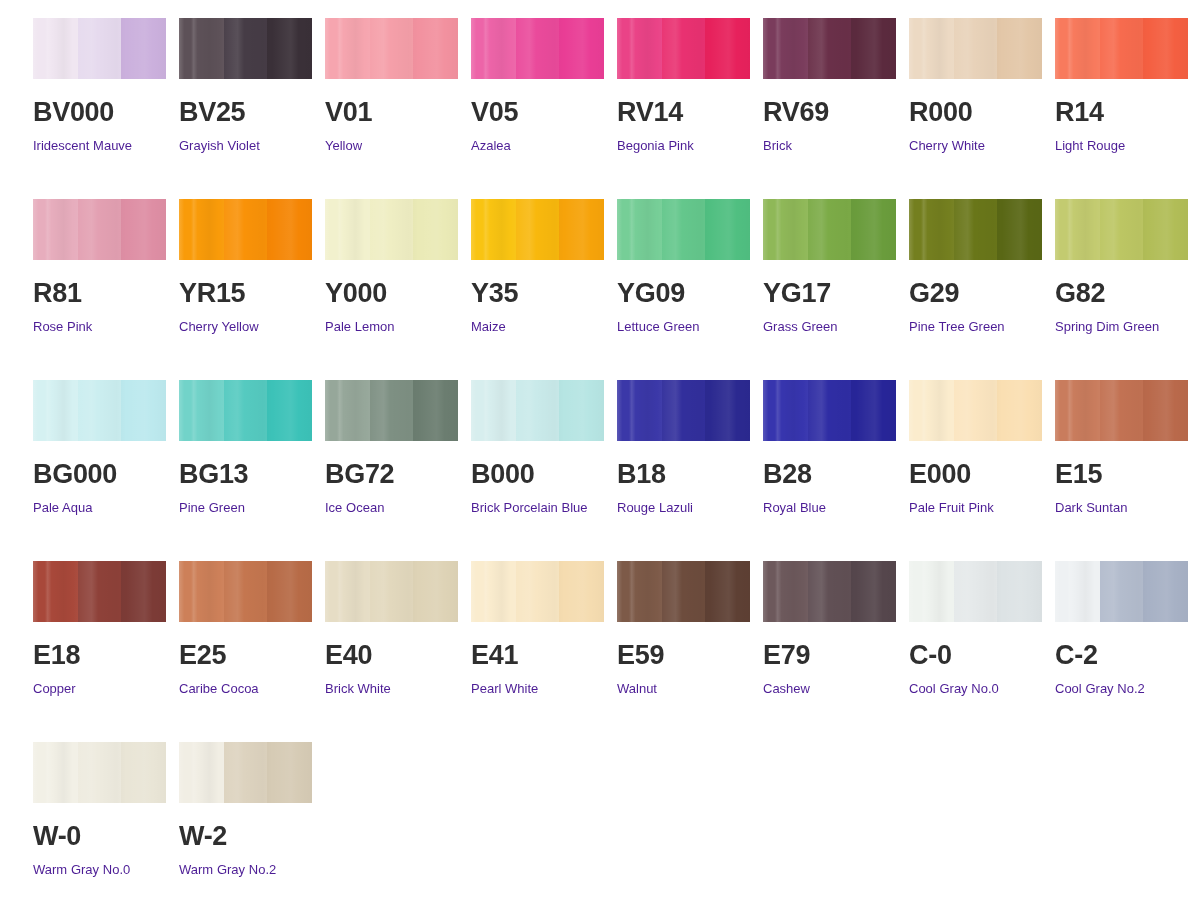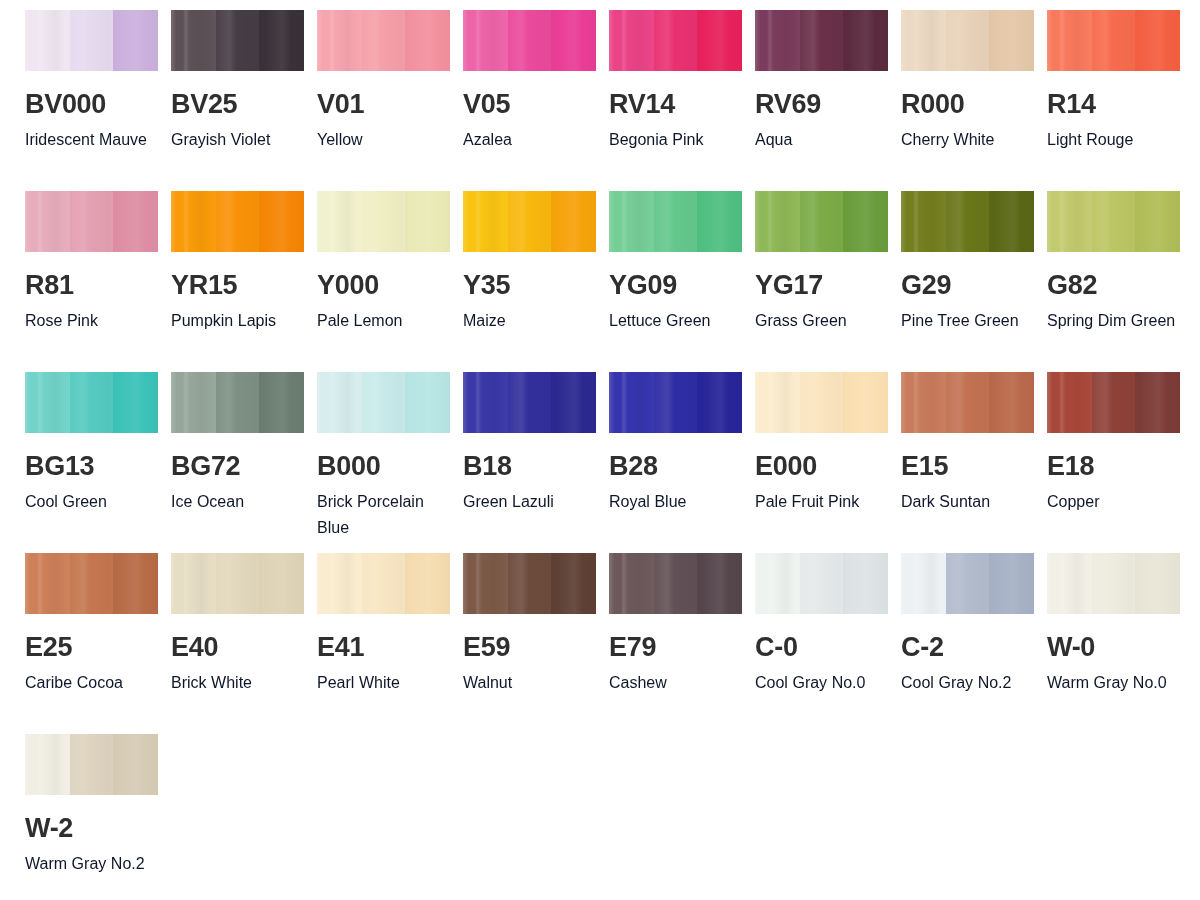--- a/index.html
+++ b/index.html
@@ -14,21 +14,21 @@
     font-family: "Liberation Sans", sans-serif;
     -webkit-font-smoothing: antialiased;
     overflow: hidden;
   }
 
   #chart {
     width: 1200px;
     height: 900px;
     position: relative;
     box-sizing: border-box;
-    padding: 4px;
+    padding: 12px;
   }
 
   .grid {
     display: grid;
     grid-template-columns: repeat(8, 146px);
     grid-auto-rows: 181px;
     padding-left: 21px;
     padding-top: 6px;
     box-sizing: border-box;
   }
@@ -84,23 +84,23 @@
     font-size: 27px;
     font-weight: bold;
     color: #2f2f2f;
     letter-spacing: -0.3px;
     line-height: 1;
     margin-top: 20px;
     white-space: nowrap;
   }
 
   .cname {
-    font-size: 16px;
+    font-size: 13px;
     font-weight: normal;
-    color: #0f172a;
+    color: #4c1d95;
     line-height: 1.62;
     margin-top: 9px;
     width: 132px;
     word-spacing: 0.1px;
   }
 </style>
 </head>
 <body>
 
 <div id="chart">
@@ -150,21 +150,21 @@
         <div class="code">RV14</div>
         <div class="cname">Begonia Pink</div>
       </div>
       <div class="cell">
         <div class="swatch">
           <div class="band b1" style="background: rgb(122, 60, 92);"></div>
           <div class="band b2" style="background: rgb(106, 48, 73);"></div>
           <div class="band b3" style="background: rgb(91, 42, 62);"></div>
         </div>
         <div class="code">RV69</div>
-        <div class="cname">Aqua</div>
+        <div class="cname">Brick</div>
       </div>
       <div class="cell">
         <div class="swatch">
           <div class="band b1" style="background: rgb(236, 217, 195);"></div>
           <div class="band b2" style="background: rgb(232, 210, 185);"></div>
           <div class="band b3" style="background: rgb(227, 199, 168);"></div>
         </div>
         <div class="code">R000</div>
         <div class="cname">Cherry White</div>
       </div>
@@ -186,21 +186,21 @@
         <div class="code">R81</div>
         <div class="cname">Rose Pink</div>
       </div>
       <div class="cell">
         <div class="swatch">
           <div class="band b1" style="background: rgb(249, 155, 9);"></div>
           <div class="band b2" style="background: rgb(249, 146, 8);"></div>
           <div class="band b3" style="background: rgb(245, 134, 5);"></div>
         </div>
         <div class="code">YR15</div>
-        <div class="cname">Pumpkin Lapis</div>
+        <div class="cname">Cherry Yellow</div>
       </div>
       <div class="cell">
         <div class="swatch">
           <div class="band b1" style="background: rgb(242, 241, 205);"></div>
           <div class="band b2" style="background: rgb(239, 238, 195);"></div>
           <div class="band b3" style="background: rgb(234, 234, 182);"></div>
         </div>
         <div class="code">Y000</div>
         <div class="cname">Pale Lemon</div>
       </div>
@@ -244,26 +244,35 @@
         <div class="swatch">
           <div class="band b1" style="background: rgb(195, 203, 112);"></div>
           <div class="band b2" style="background: rgb(188, 198, 99);"></div>
           <div class="band b3" style="background: rgb(177, 189, 87);"></div>
         </div>
         <div class="code">G82</div>
         <div class="cname">Spring Dim Green</div>
       </div>
       <div class="cell">
         <div class="swatch">
+          <div class="band b1" style="background: rgb(213, 241, 242);"></div>
+          <div class="band b2" style="background: rgb(203, 238, 240);"></div>
+          <div class="band b3" style="background: rgb(188, 233, 238);"></div>
+        </div>
+        <div class="code">BG000</div>
+        <div class="cname">Pale Aqua</div>
+      </div>
+      <div class="cell">
+        <div class="swatch">
           <div class="band b1" style="background: rgb(114, 211, 201);"></div>
           <div class="band b2" style="background: rgb(85, 202, 192);"></div>
           <div class="band b3" style="background: rgb(60, 194, 184);"></div>
         </div>
         <div class="code">BG13</div>
-        <div class="cname">Cool Green</div>
+        <div class="cname">Pine Green</div>
       </div>
       <div class="cell">
         <div class="swatch">
           <div class="band b1" style="background: rgb(150, 167, 154);"></div>
           <div class="band b2" style="background: rgb(126, 144, 131);"></div>
           <div class="band b3" style="background: rgb(107, 125, 112);"></div>
         </div>
         <div class="code">BG72</div>
         <div class="cname">Ice Ocean</div>
       </div>
@@ -276,21 +285,21 @@
         <div class="code">B000</div>
         <div class="cname">Brick Porcelain Blue</div>
       </div>
       <div class="cell">
         <div class="swatch">
           <div class="band b1" style="background: rgb(59, 56, 168);"></div>
           <div class="band b2" style="background: rgb(50, 47, 156);"></div>
           <div class="band b3" style="background: rgb(43, 41, 144);"></div>
         </div>
         <div class="code">B18</div>
-        <div class="cname">Green Lazuli</div>
+        <div class="cname">Rouge Lazuli</div>
       </div>
       <div class="cell">
         <div class="swatch">
           <div class="band b1" style="background: rgb(55, 53, 174);"></div>
           <div class="band b2" style="background: rgb(47, 45, 164);"></div>
           <div class="band b3" style="background: rgb(39, 37, 152);"></div>
         </div>
         <div class="code">B28</div>
         <div class="cname">Royal Blue</div>
       </div>

